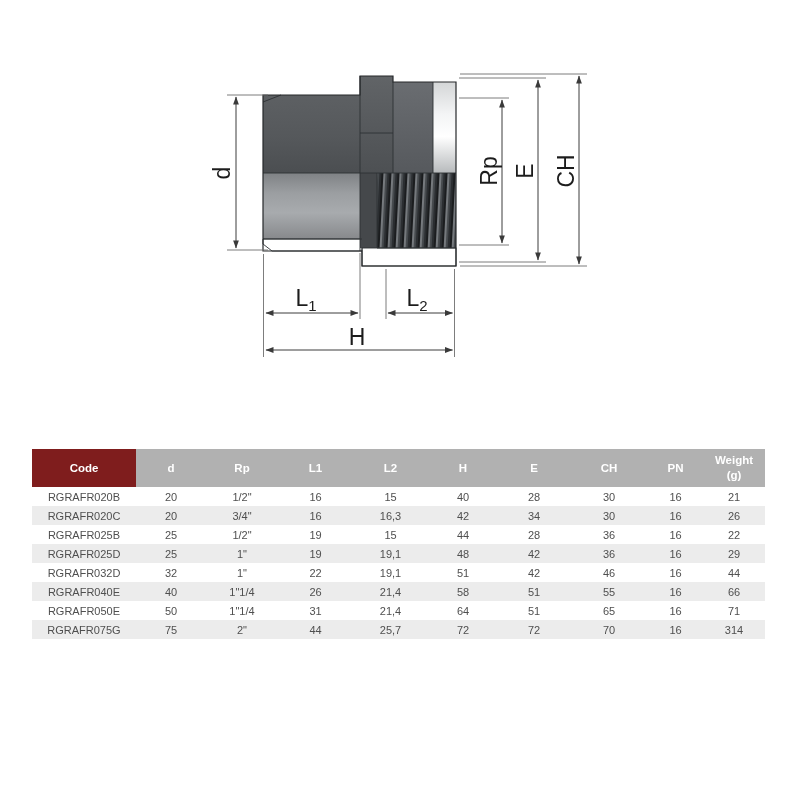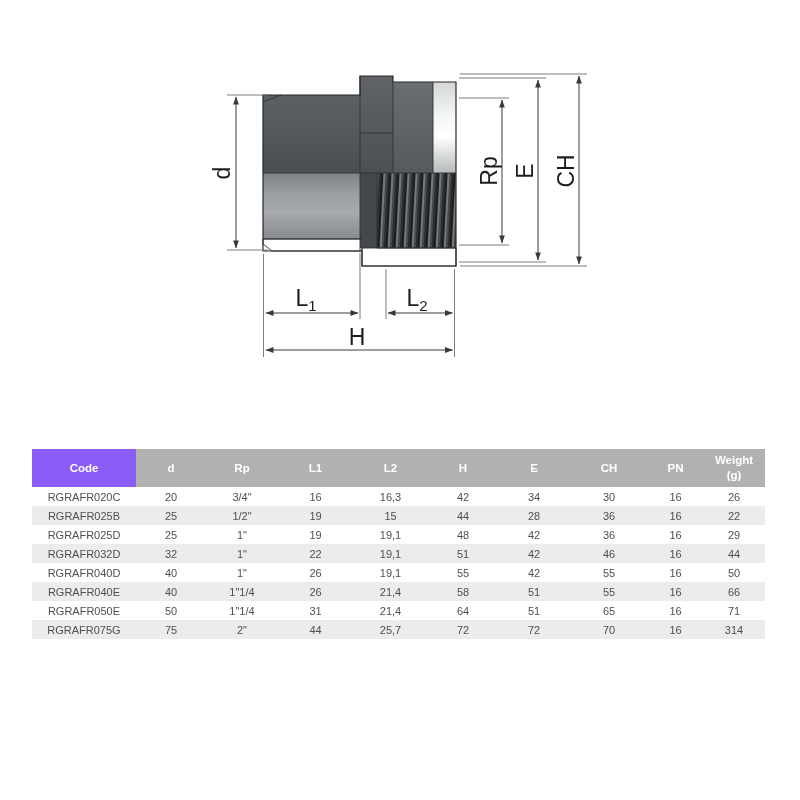--- a/index.html
+++ b/index.html
@@ -13,21 +13,21 @@
   .ext{stroke:#6e6e6e;stroke-width:0.9;fill:none}
   .dim{stroke:#3c3c3c;stroke-width:1;fill:none}
   .dlabel{font-family:"Liberation Sans",sans-serif;font-size:23px;fill:#1c1c1c}
 
   
   .spec-table{position:absolute;top:449px;left:32px;width:733px;
               border-collapse:collapse;table-layout:fixed}
   .spec-table th{background:#b1b1b1;color:#ffffff;font-weight:bold;
                  font-size:11.5px;height:38px;line-height:1.3;padding:0;
                  text-align:center;vertical-align:middle}
-  .spec-table th.code-h{background:#8b5cf6}
+  .spec-table th.code-h{background:#7f1d1d}
   .spec-table td{height:19px;font-size:11px;color:#4f4f4f;text-align:center;
                  padding:0;vertical-align:middle;background:#ffffff}
   .spec-table tbody tr:nth-child(even) td{background:#ececec}
   .th-sub{display:block;font-weight:bold}
 </style>
 </head>
 <body>
 
 <svg class="drawing" width="800" height="440" viewBox="0 0 800 440">
   <defs>
@@ -150,20 +150,32 @@
       <th><span>L2</span></th>
       <th><span>H</span></th>
       <th><span>E</span></th>
       <th><span>CH</span></th>
       <th><span>PN</span></th>
       <th><span>Weight</span><span class="th-sub">(g)</span></th>
     </tr>
   </thead>
   <tbody>
     <tr>
+        <td>RGRAFR020B</td>
+        <td>20</td>
+        <td>1/2"</td>
+        <td>16</td>
+        <td>15</td>
+        <td>40</td>
+        <td>28</td>
+        <td>30</td>
+        <td>16</td>
+        <td>21</td>
+      </tr>
+    <tr>
         <td>RGRAFR020C</td>
         <td>20</td>
         <td>3/4"</td>
         <td>16</td>
         <td>16,3</td>
         <td>42</td>
         <td>34</td>
         <td>30</td>
         <td>16</td>
         <td>26</td>
@@ -198,32 +210,20 @@
         <td>1"</td>
         <td>22</td>
         <td>19,1</td>
         <td>51</td>
         <td>42</td>
         <td>46</td>
         <td>16</td>
         <td>44</td>
       </tr>
     <tr>
-        <td>RGRAFR040D</td>
-        <td>40</td>
-        <td>1"</td>
-        <td>26</td>
-        <td>19,1</td>
-        <td>55</td>
-        <td>42</td>
-        <td>55</td>
-        <td>16</td>
-        <td>50</td>
-      </tr>
-    <tr>
         <td>RGRAFR040E</td>
         <td>40</td>
         <td>1"1/4</td>
         <td>26</td>
         <td>21,4</td>
         <td>58</td>
         <td>51</td>
         <td>55</td>
         <td>16</td>
         <td>66</td>

